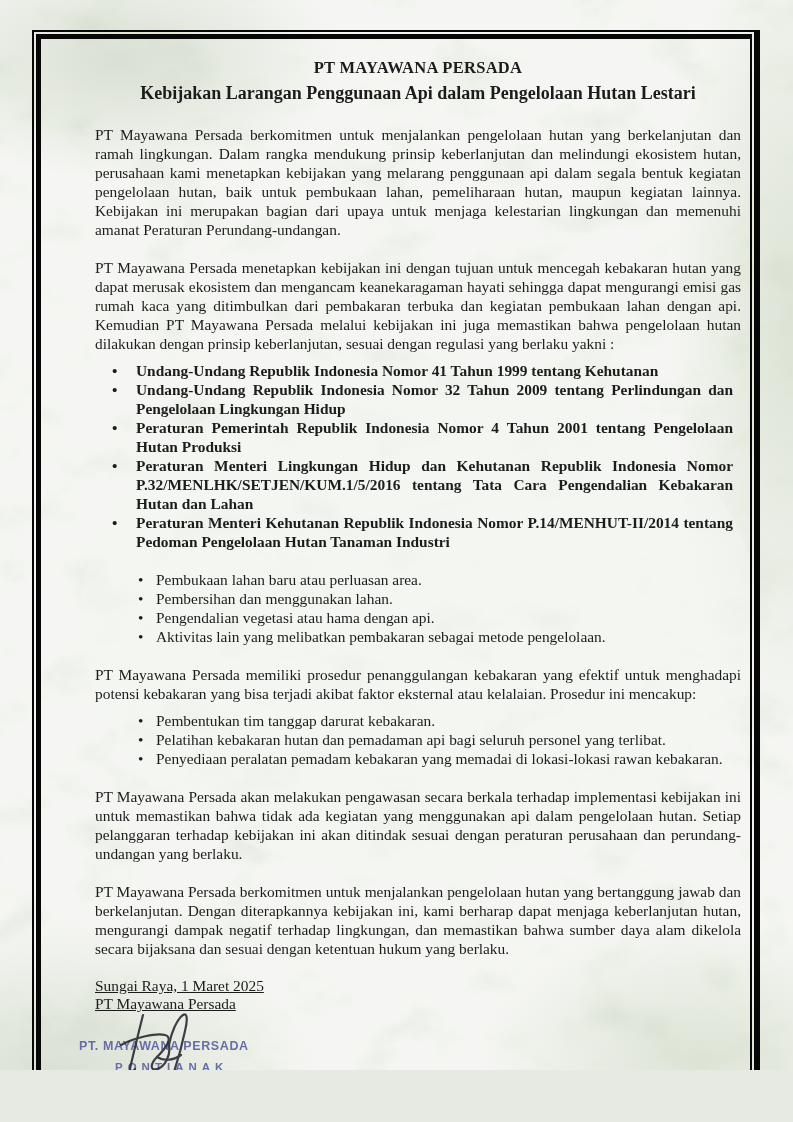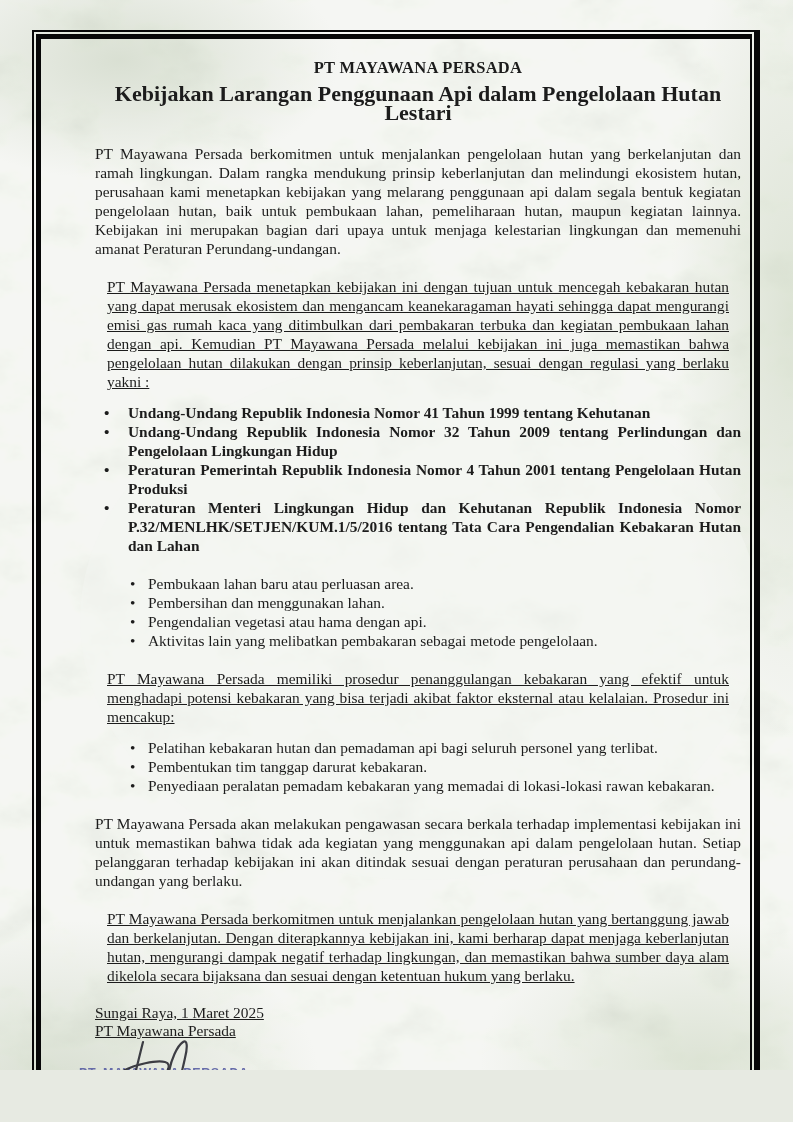--- a/index.html
+++ b/index.html
@@ -12,26 +12,26 @@
          border-top:2px solid #070707;border-left:2px solid #070707;
          border-right:6px solid #070707;border-bottom:6px solid #070707;z-index:1;}
   .frame-inner{position:absolute;left:2px;top:2px;right:2px;bottom:2px;box-sizing:border-box;
          border-top:5px solid #070707;border-left:5px solid #070707;
          border-right:2px solid #070707;border-bottom:2px solid #070707;}
 
   .content{position:absolute;left:95px;top:58px;width:646px;z-index:2;
            font-size:15.4px;line-height:19px;text-align:justify;}
 
   .doc-company{font-size:16.5px;font-weight:bold;text-align:center;margin:0 0 7px 0;letter-spacing:.3px;}
-  .doc-title{font-size:22px;font-weight:bold;text-align:center;margin:0 0 22px 0;}
+  .doc-title{font-size:18px;font-weight:bold;text-align:center;margin:0 0 22px 0;}
 
   .para{margin:0 0 19px 0;}
-  .para.tight{margin:12px;text-decoration:underline;}
+  .para.tight{margin:0;}
 
-  ul.blist{list-style:none;margin:0;padding:0;}
+  ul.blist{list-style:none;margin:8px;padding:0;}
   ul.blist.gap-after{margin-bottom:19px;}
   ul.blist li{position:relative;padding-left:33px;text-align:justify;}
   ul.blist.bold li{font-weight:bold;}
   ul.blist li::before{content:"\2022";position:absolute;left:9px;top:0;}
   ul.blist.sub li{padding-left:53px;}
   ul.blist.sub li::before{left:35px;}
 
   .closing{margin-top:19px;}
   .closing div{line-height:18px;text-decoration:underline;}
 
@@ -84,35 +84,36 @@
 
     <p class="para">PT Mayawana Persada berkomitmen untuk menjalankan pengelolaan hutan yang berkelanjutan dan ramah lingkungan. Dalam rangka mendukung prinsip keberlanjutan dan melindungi ekosistem hutan, perusahaan kami menetapkan kebijakan yang melarang penggunaan api dalam segala bentuk kegiatan pengelolaan hutan, baik untuk pembukaan lahan, pemeliharaan hutan, maupun kegiatan lainnya. Kebijakan ini merupakan bagian dari upaya untuk menjaga kelestarian lingkungan dan memenuhi amanat Peraturan Perundang-undangan.</p>
 
     <p class="para tight">PT Mayawana Persada menetapkan kebijakan ini dengan tujuan untuk mencegah kebakaran hutan yang dapat merusak ekosistem dan mengancam keanekaragaman hayati sehingga dapat mengurangi emisi gas rumah kaca yang ditimbulkan dari pembakaran terbuka dan kegiatan pembukaan lahan dengan api. Kemudian PT Mayawana Persada melalui kebijakan ini juga memastikan bahwa pengelolaan hutan dilakukan dengan prinsip keberlanjutan, sesuai dengan regulasi yang berlaku yakni :</p>
 
     <ul class="blist bold gap-after">
       <li>Undang-Undang Republik Indonesia Nomor 41 Tahun 1999 tentang Kehutanan</li>
       <li>Undang-Undang Republik Indonesia Nomor 32 Tahun 2009 tentang Perlindungan dan Pengelolaan Lingkungan Hidup</li>
       <li>Peraturan Pemerintah Republik Indonesia Nomor 4 Tahun 2001 tentang Pengelolaan Hutan Produksi</li>
       <li>Peraturan Menteri Lingkungan Hidup dan Kehutanan Republik Indonesia Nomor P.32/MENLHK/SETJEN/KUM.1/5/2016 tentang Tata Cara Pengendalian Kebakaran Hutan dan Lahan</li>
+      <li>Peraturan Menteri Kehutanan Republik Indonesia Nomor P.14/MENHUT-II/2014 tentang Pedoman Pengelolaan Hutan Tanaman Industri</li>
     </ul>
 
 
     <ul class="blist sub gap-after">
       <li>Pembukaan lahan baru atau perluasan area.</li>
       <li>Pembersihan dan menggunakan lahan.</li>
       <li>Pengendalian vegetasi atau hama dengan api.</li>
       <li>Aktivitas lain yang melibatkan pembakaran sebagai metode pengelolaan.</li>
     </ul>
 
     <p class="para tight">PT Mayawana Persada memiliki prosedur penanggulangan kebakaran yang efektif untuk menghadapi potensi kebakaran yang bisa terjadi akibat faktor eksternal atau kelalaian. Prosedur ini mencakup:</p>
 
     <ul class="blist sub gap-after">
+      <li>Pembentukan tim tanggap darurat kebakaran.</li>
       <li>Pelatihan kebakaran hutan dan pemadaman api bagi seluruh personel yang terlibat.</li>
-      <li>Pembentukan tim tanggap darurat kebakaran.</li>
       <li>Penyediaan peralatan pemadam kebakaran yang memadai di lokasi-lokasi rawan kebakaran.</li>
     </ul>
 
     <p class="para">PT Mayawana Persada akan melakukan pengawasan secara berkala terhadap implementasi kebijakan ini untuk memastikan bahwa tidak ada kegiatan yang menggunakan api dalam pengelolaan hutan. Setiap pelanggaran terhadap kebijakan ini akan ditindak sesuai dengan peraturan perusahaan dan perundang-undangan yang berlaku.</p>
 
     <p class="para tight">PT Mayawana Persada berkomitmen untuk menjalankan pengelolaan hutan yang bertanggung jawab dan berkelanjutan. Dengan diterapkannya kebijakan ini, kami berharap dapat menjaga keberlanjutan hutan, mengurangi dampak negatif terhadap lingkungan, dan memastikan bahwa sumber daya alam dikelola secara bijaksana dan sesuai dengan ketentuan hukum yang berlaku.</p>
 
     <div class="closing">
       <div>Sungai Raya, 1 Maret 2025</div>
       <div>PT Mayawana Persada</div>

